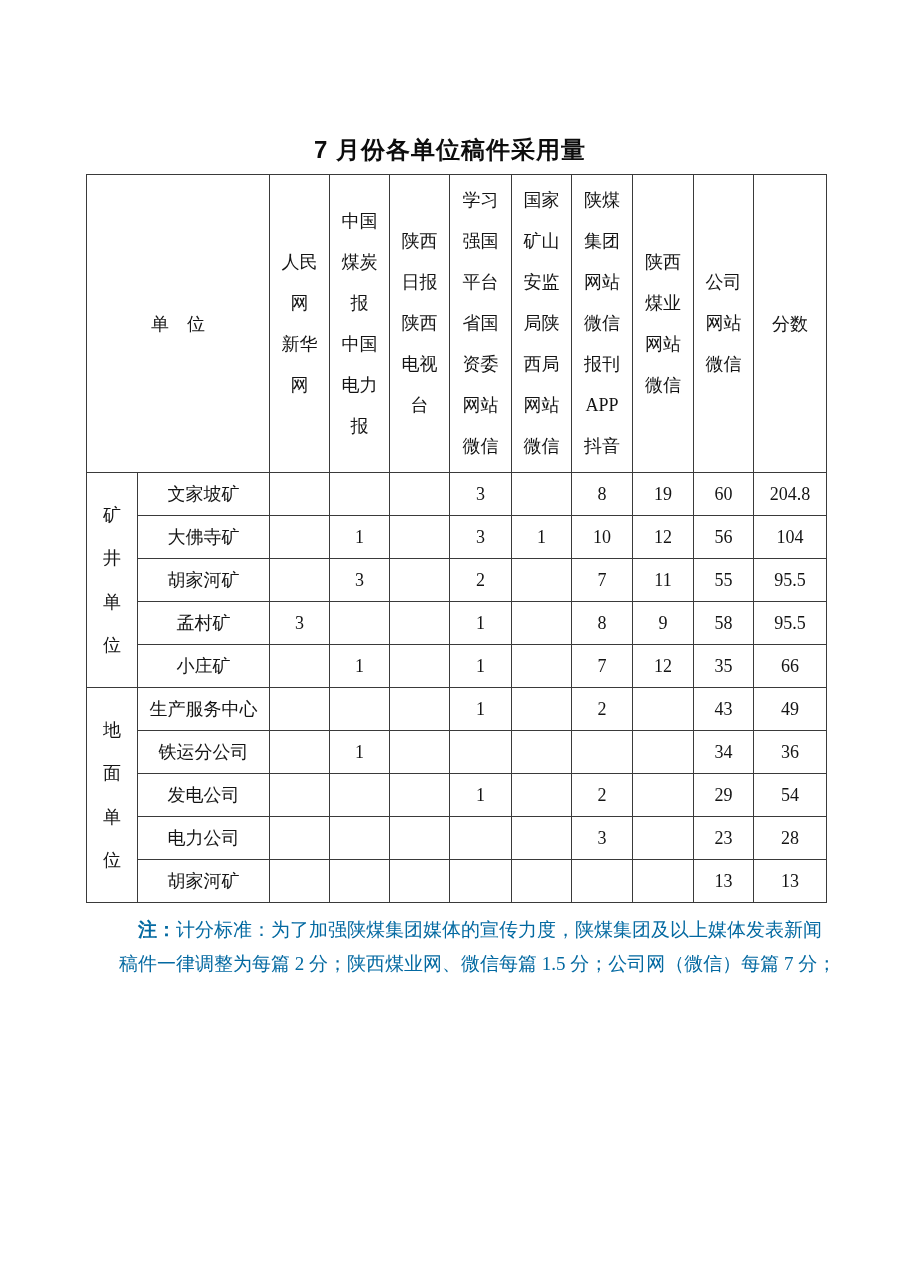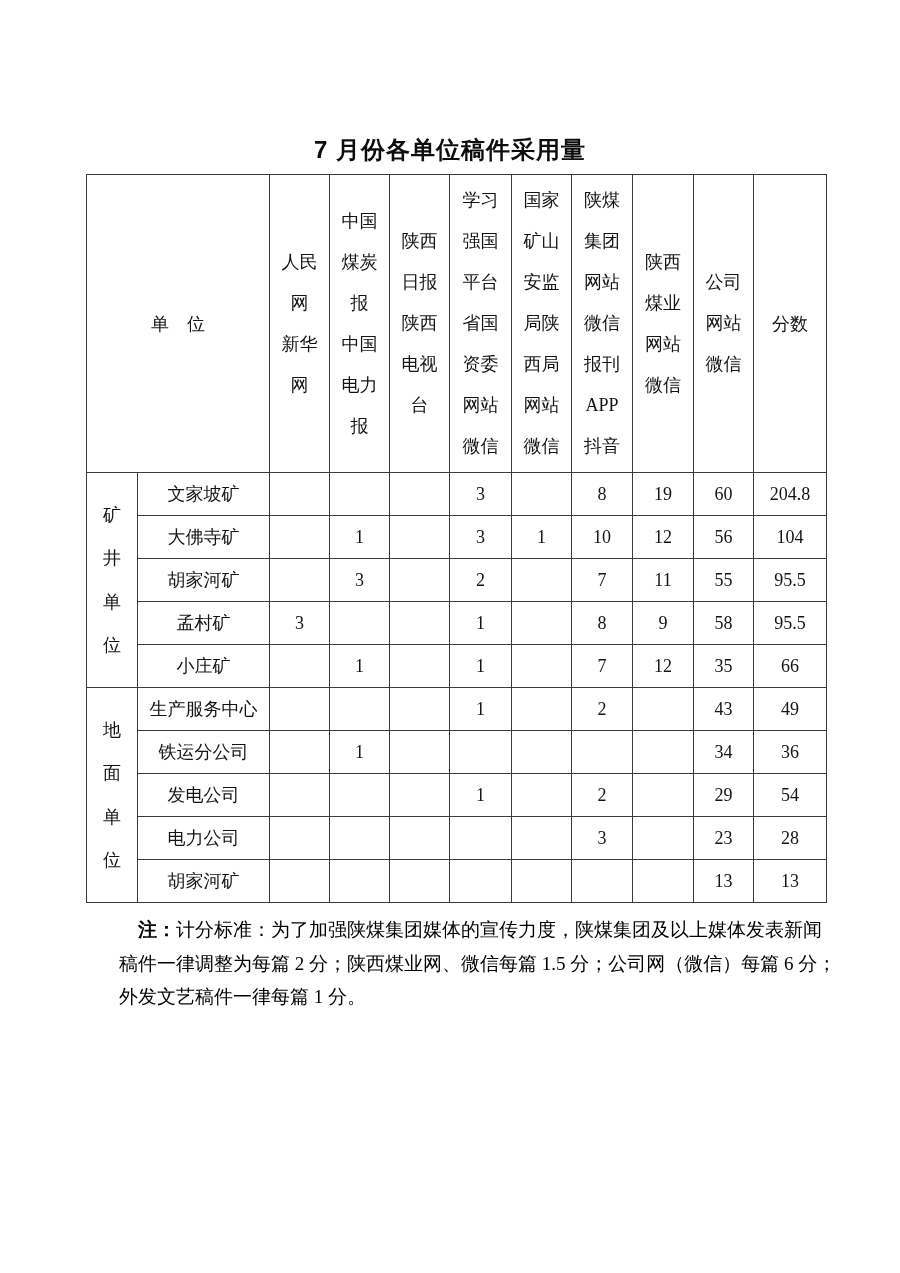--- a/index.html
+++ b/index.html
@@ -73,21 +73,21 @@
   }
   td.unit-cell { font-size: 18px; white-space: nowrap; }
   td.value-cell, td.score-cell { font-size: 18px; }
   .note {
     position: absolute;
     left: 119px;
     top: 913px;
     width: 700px;
     font-size: 19px;
     line-height: 33.5px;
-    color: #000000;
+    color: #0369a1;
   }
   .note p { margin: 0; white-space: nowrap; }
   .note .indent { text-indent: 19px; }
   .note .bold { font-weight: bold; }
   .pagenum {
     position: absolute;
     left: 117px;
     top: 1174px;
     font-size: 19px;
     letter-spacing: 5px;
@@ -315,19 +315,18 @@
           <td class="value-cell"></td>
           <td class="value-cell"></td>
           <td class="value-cell">13</td>
           <td class="score-cell">13</td>
         </tr>
       </tbody>
   </table>
 
   <div class="note">
     <p class="indent"><span class="bold">注：</span><span>计分标准：为了加强陕煤集团媒体的宣传力度，陕煤集团及以上媒体发表新闻</span></p>
-    <p>稿件一律调整为每篇 2 分；陕西煤业网、微信每篇 1.5 分；公司网（微信）每篇 6 分；</p>
-    <p>外发文艺稿件一律每篇 1 分。</p>
+    <p>稿件一律调整为每篇 2 分；陕西煤业网、微信每篇 1.5 分；公司网（微信）每篇 7 分；</p>
   </div>
 
   <div class="pagenum">- 2 -</div>
 
 </div>
 
 </body></html>

